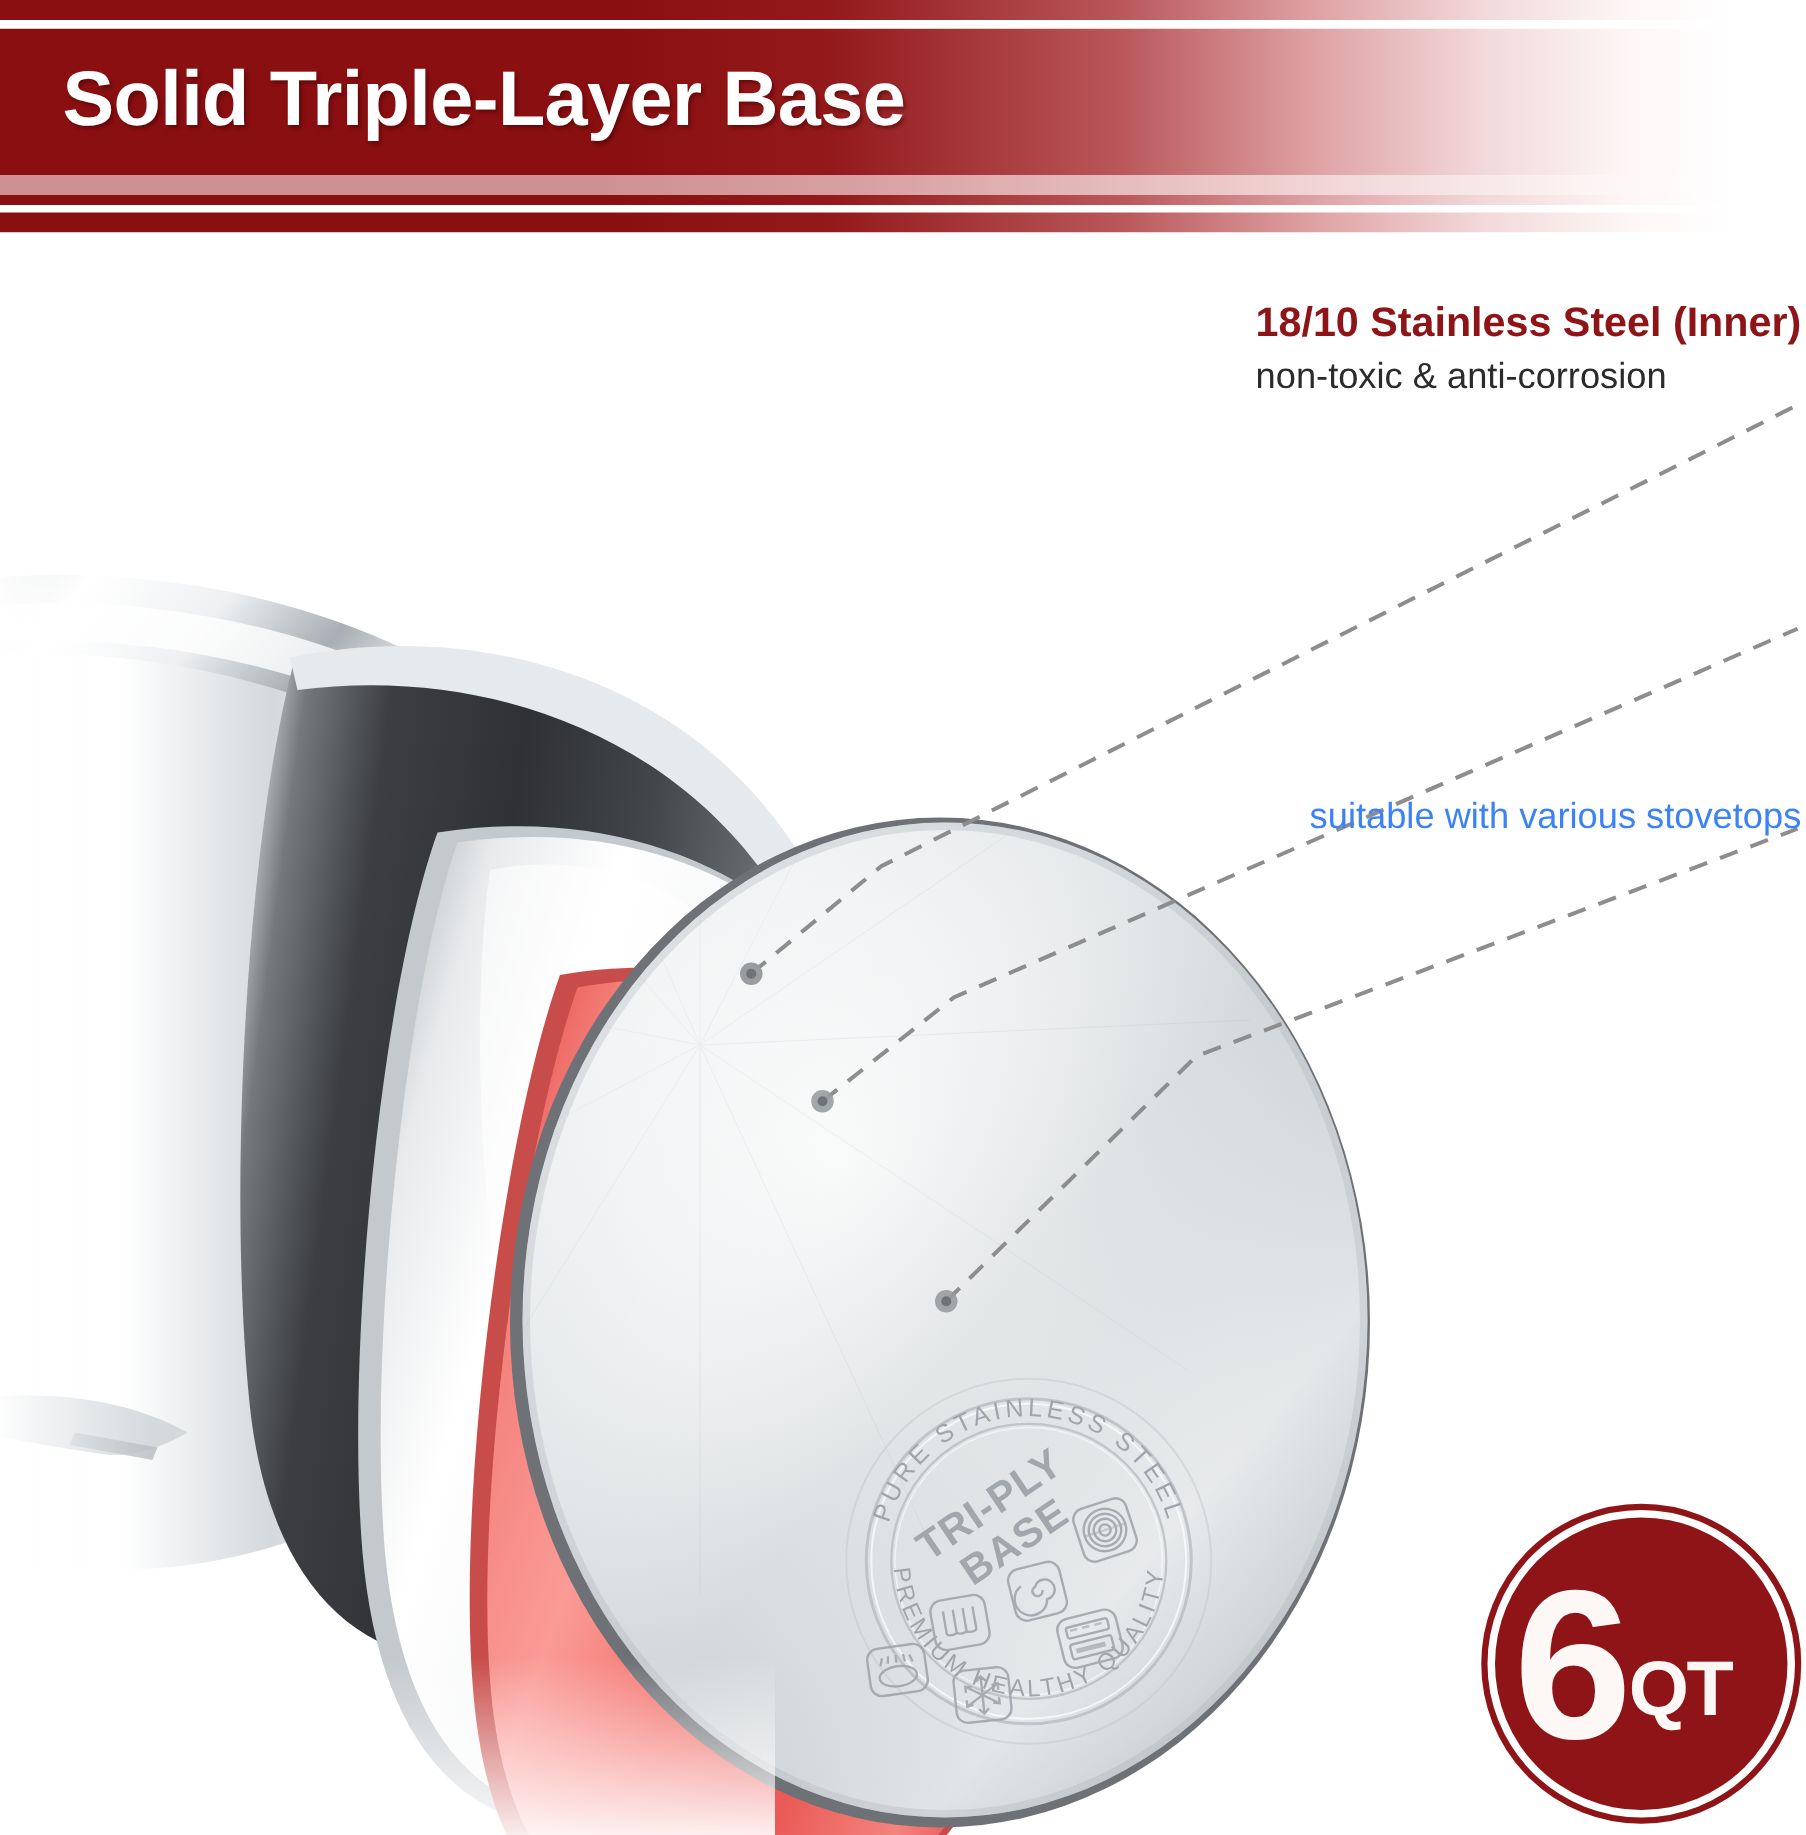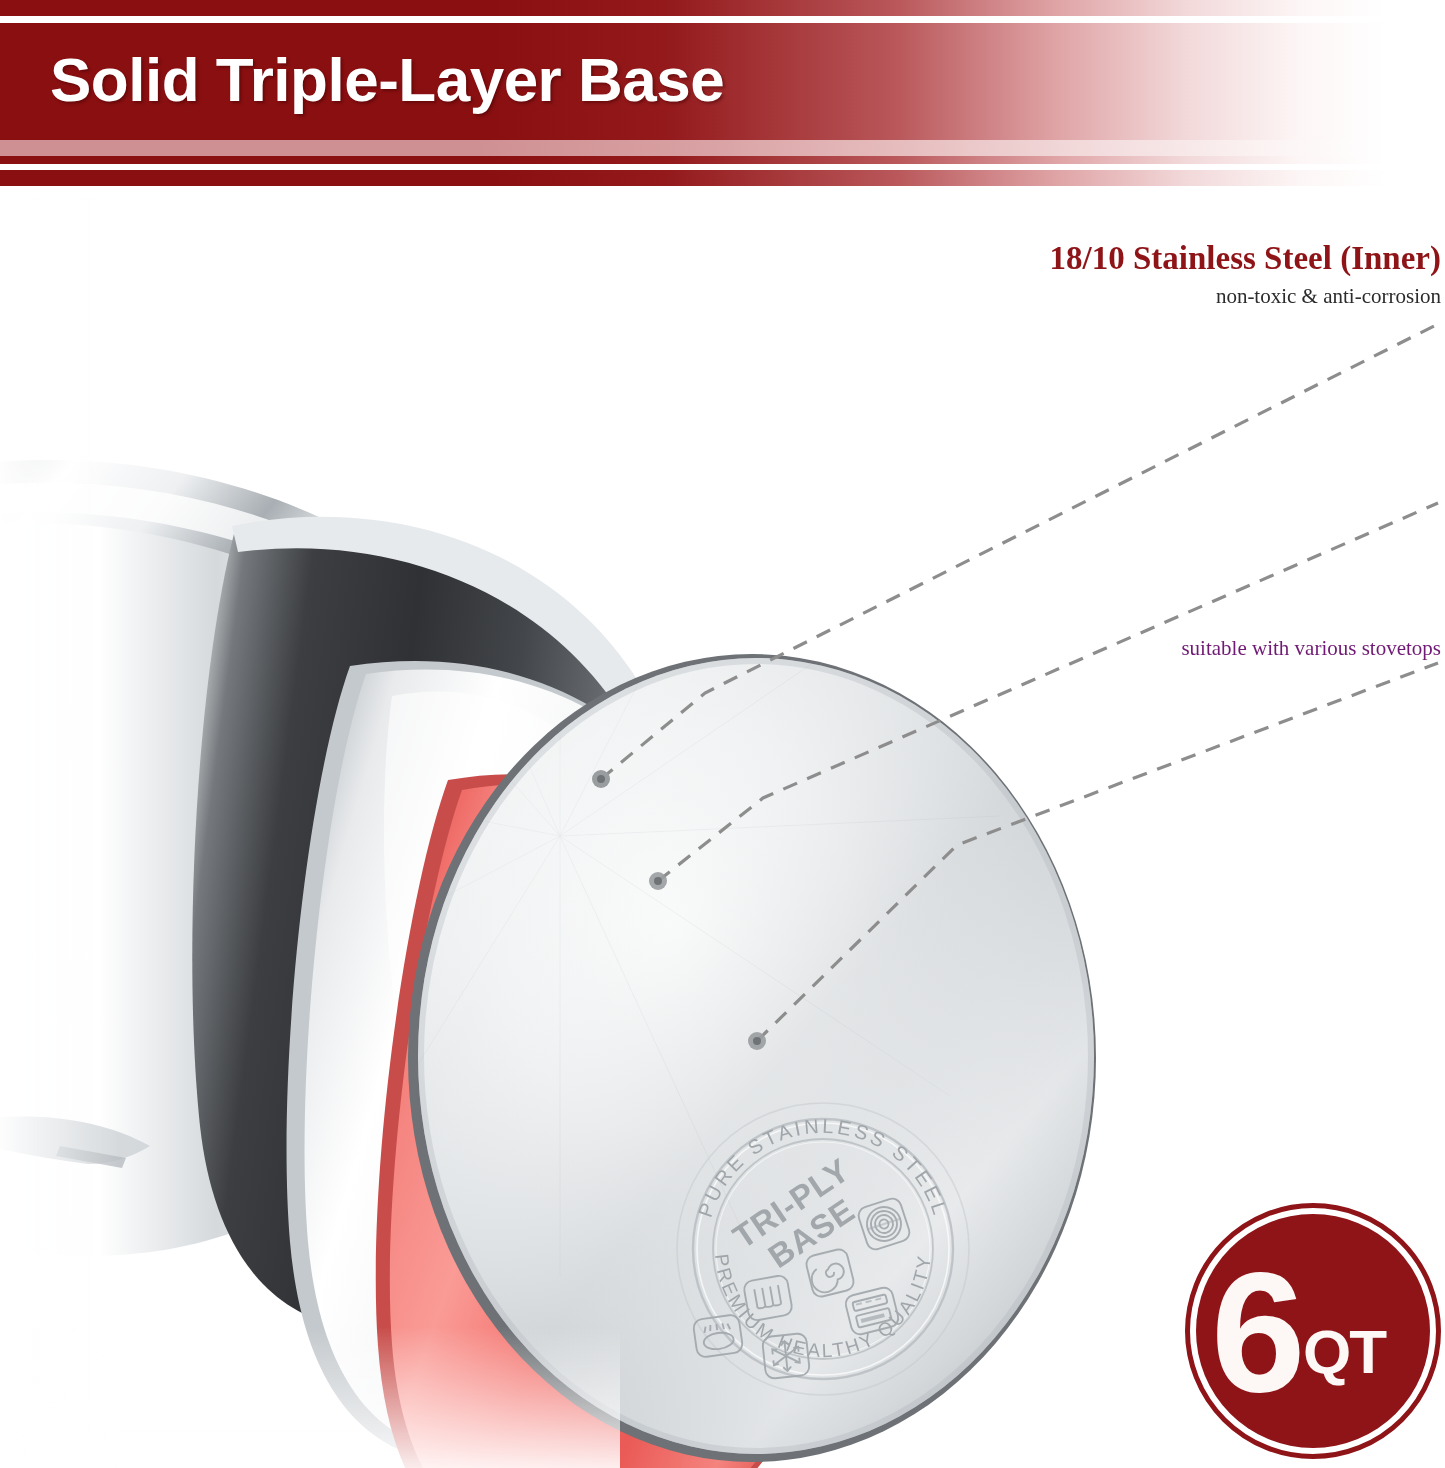--- a/index.html
+++ b/index.html
@@ -43,35 +43,35 @@
 
   #banner-title {
     position:absolute; left:50px; top:44px;
     font-size:62px; font-weight:bold; color:#ffffff;
     letter-spacing:-0.5px; white-space:nowrap;
     text-shadow:2px 2px 3px rgba(60,0,0,0.45);
     z-index:5;
   }
 
   
-  .callout { position:absolute; text-align:right;font-family:Liberation Serif, serif; }
+  .callout { position:absolute; text-align:left; }
   .callout .ttl {
     font-size:33px; font-weight:bold; color:#8e1418;
     white-space:nowrap; line-height:1.12;
   }
   .callout .sub {
-    font-size:21px; font-weight:normal; white-space:nowrap;
+    font-size:29px; font-weight:normal; white-space:nowrap;
     line-height:1.25; margin-top:6px;
   }
   #callout-1 { right:4px; top:240px; }
   #callout-1 .sub { color:#2b2b2b; }
   #callout-2 { right:4px; top:418px; }
   #callout-2 .sub { color:#c4767a; }
   #callout-3 { right:4px; top:592px; }
-  #callout-3 .sub { color:#701a75;margin-top:43px; }
+  #callout-3 .sub { color:#3b82f6;margin-top:43px; }
 
   
   #art { position:absolute; left:0; top:196px; width:1445px; height:1272px; }
 
   
   #qt-badge {
     position:absolute; left:1185px; top:1203px; width:256px; height:256px;
   }
   #qt-ring {
     position:absolute; inset:0; border-radius:50%;

